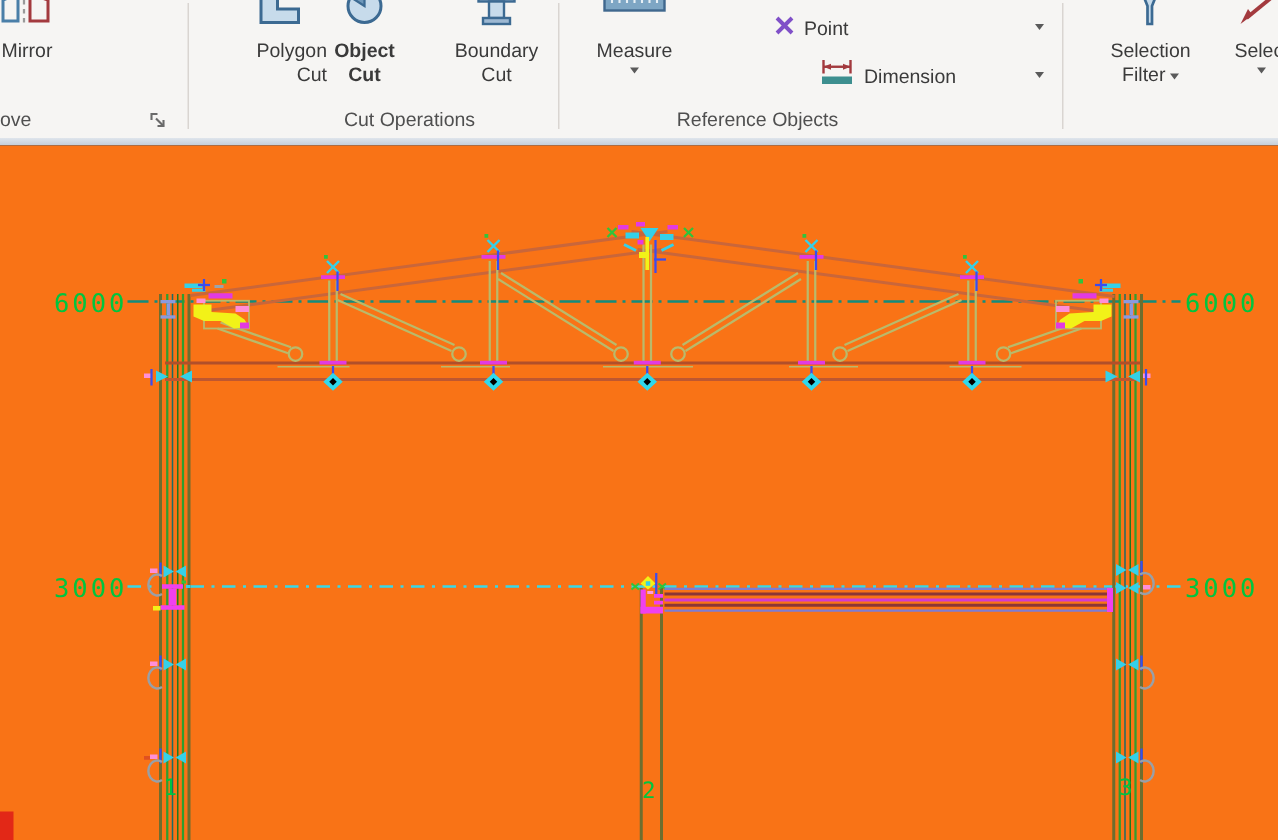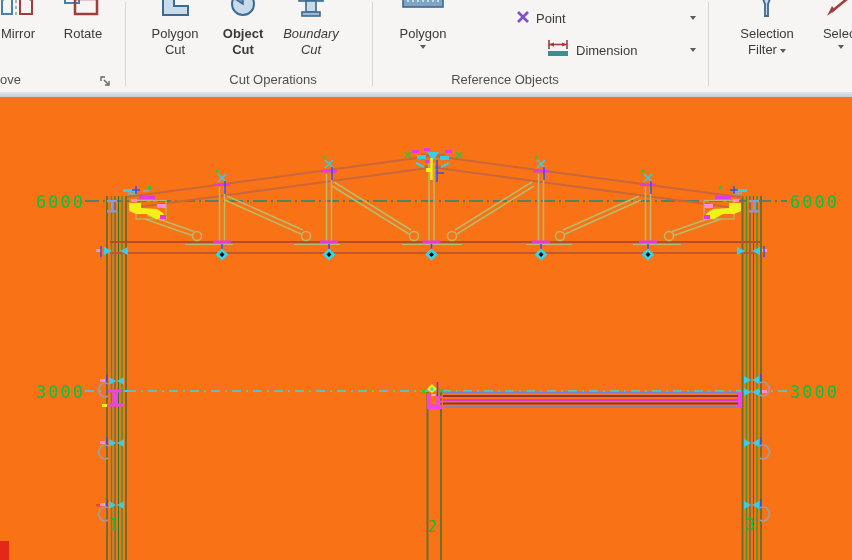--- a/index.html
+++ b/index.html
@@ -38,61 +38,52 @@
     <div class="icon-box">
       <svg width="40" height="28" viewBox="0 0 40 28">
         <polygon points="4,8 14,4 14,22 4,22" fill="none" stroke="#4a7fa8" stroke-width="2"></polygon>
         <line x1="18" y1="2" x2="18" y2="24" stroke="#9a9a9a" stroke-width="1.5" stroke-dasharray="3 3"></line>
         <polygon points="22,4 34,8 34,22 22,22" fill="none" stroke="#a33a3e" stroke-width="2"></polygon>
       </svg>
     </div>
     <div class="rib-label">Mirror</div>
   </div>
 
-  <div class="rib-btn" style="left:55px;width:56px;">
-    <div class="icon-box">
-      <svg width="40" height="28" viewBox="0 0 40 28">
-        <rect x="2" y="2" width="14" height="9" fill="none" stroke="#4a7fa8" stroke-width="2"></rect>
-        <rect x="12" y="7" width="22" height="15" fill="none" stroke="#a33a3e" stroke-width="2.5"></rect>
-      </svg>
-    </div>
-    <div class="rib-label">Rotate</div>
-  </div>
 
   <div class="grp-label" style="left:0;">ove</div>
   <div id="launcher">
     <svg width="12" height="12" viewBox="0 0 12 12">
       <path d="M1,5 V1 H5" fill="none" stroke="#6a6a6a" stroke-width="1.4"></path>
       <path d="M4,4 L9,9" stroke="#6a6a6a" stroke-width="1.4"></path>
       <path d="M9,5 V9 H5" fill="none" stroke="#6a6a6a" stroke-width="1.4"></path>
     </svg>
   </div>
 
   <div class="rib-sep" style="left:125px;"></div>
 
-  <div class="rib-btn" style="left:143px;width:64px;">
+  <div class="rib-btn" style="left:154px;width:64px;text-align:right;">
     <div class="icon-box">
       <svg width="36" height="28" viewBox="0 0 36 28">
         <polygon points="6,2 17,2 17,14 31,14 31,23 6,23" fill="#c7dbeb" stroke="#3c6a92" stroke-width="2"></polygon>
       </svg>
     </div>
     <div class="rib-label">Polygon Cut</div>
   </div>
 
   <div class="rib-btn" style="left:213px;width:60px;font-weight:bold;">
     <div class="icon-box">
       <svg width="36" height="28" viewBox="0 0 36 28">
         <circle cx="18" cy="12" r="11" fill="#c7dbeb" stroke="#3c6a92" stroke-width="2"></circle>
         <path d="M18,12 L7,5 A13,13 0 0 1 18,-1 Z" fill="#6f98ba" stroke="#3c6a92" stroke-width="1.5"></path>
       </svg>
     </div>
     <div class="rib-label">Object Cut</div>
   </div>
 
-  <div class="rib-btn" style="left:273px;width:76px;font-style:italic;">
+  <div class="rib-btn" style="left:293px;width:76px;">
     <div class="icon-box">
       <svg width="36" height="28" viewBox="0 0 36 28">
         <rect x="6" y="2" width="24" height="7" fill="#9db8d2" stroke="#3c6a92" stroke-width="1.6"></rect>
         <rect x="13" y="9" width="10" height="11" fill="#c7dbeb" stroke="#3c6a92" stroke-width="1.6"></rect>
         <rect x="9" y="20" width="18" height="4" fill="#9db8d2" stroke="#3c6a92" stroke-width="1.6"></rect>
       </svg>
     </div>
     <div class="rib-label">Boundary Cut</div>
   </div>
 
@@ -108,21 +99,21 @@
           <line x1="7" y1="4" x2="7" y2="10"></line>
             <line x1="12" y1="4" x2="12" y2="10"></line>
           <line x1="17" y1="4" x2="17" y2="10"></line>
             <line x1="22" y1="4" x2="22" y2="10"></line>
           <line x1="27" y1="4" x2="27" y2="10"></line>
             <line x1="32" y1="4" x2="32" y2="10"></line>
           <line x1="37" y1="4" x2="37" y2="10"></line>
         </g>
       </svg>
     </div>
-    <div class="rib-label">Polygon</div>
+    <div class="rib-label">Measure</div>
     <span class="caret caret-below"></span>
   </div>
 
 
   <div class="rib-row" style="top:6px;">
     <span>
       <svg width="14" height="14" viewBox="0 0 14 14">
         <g stroke="#8050c8" stroke-width="2.6">
             <line x1="2" y1="2" x2="12" y2="12"></line>
             <line x1="12" y1="2" x2="2" y2="12"></line>

